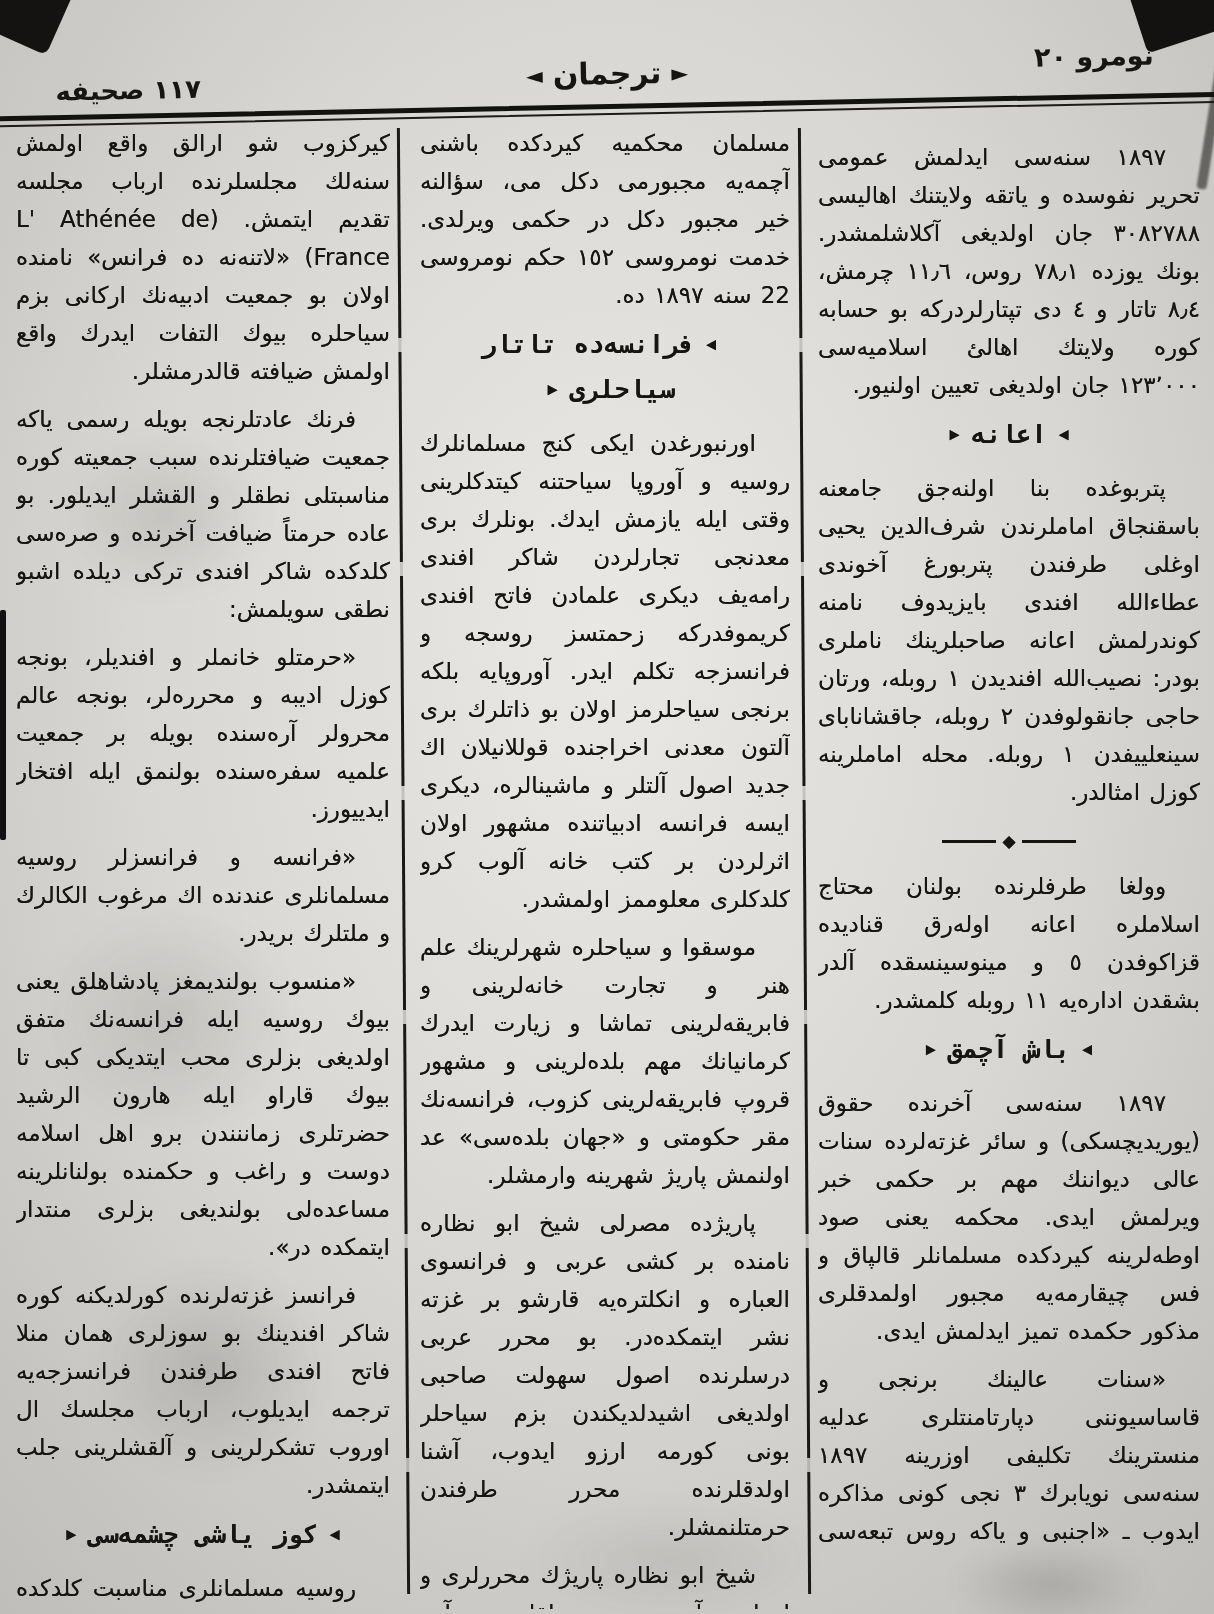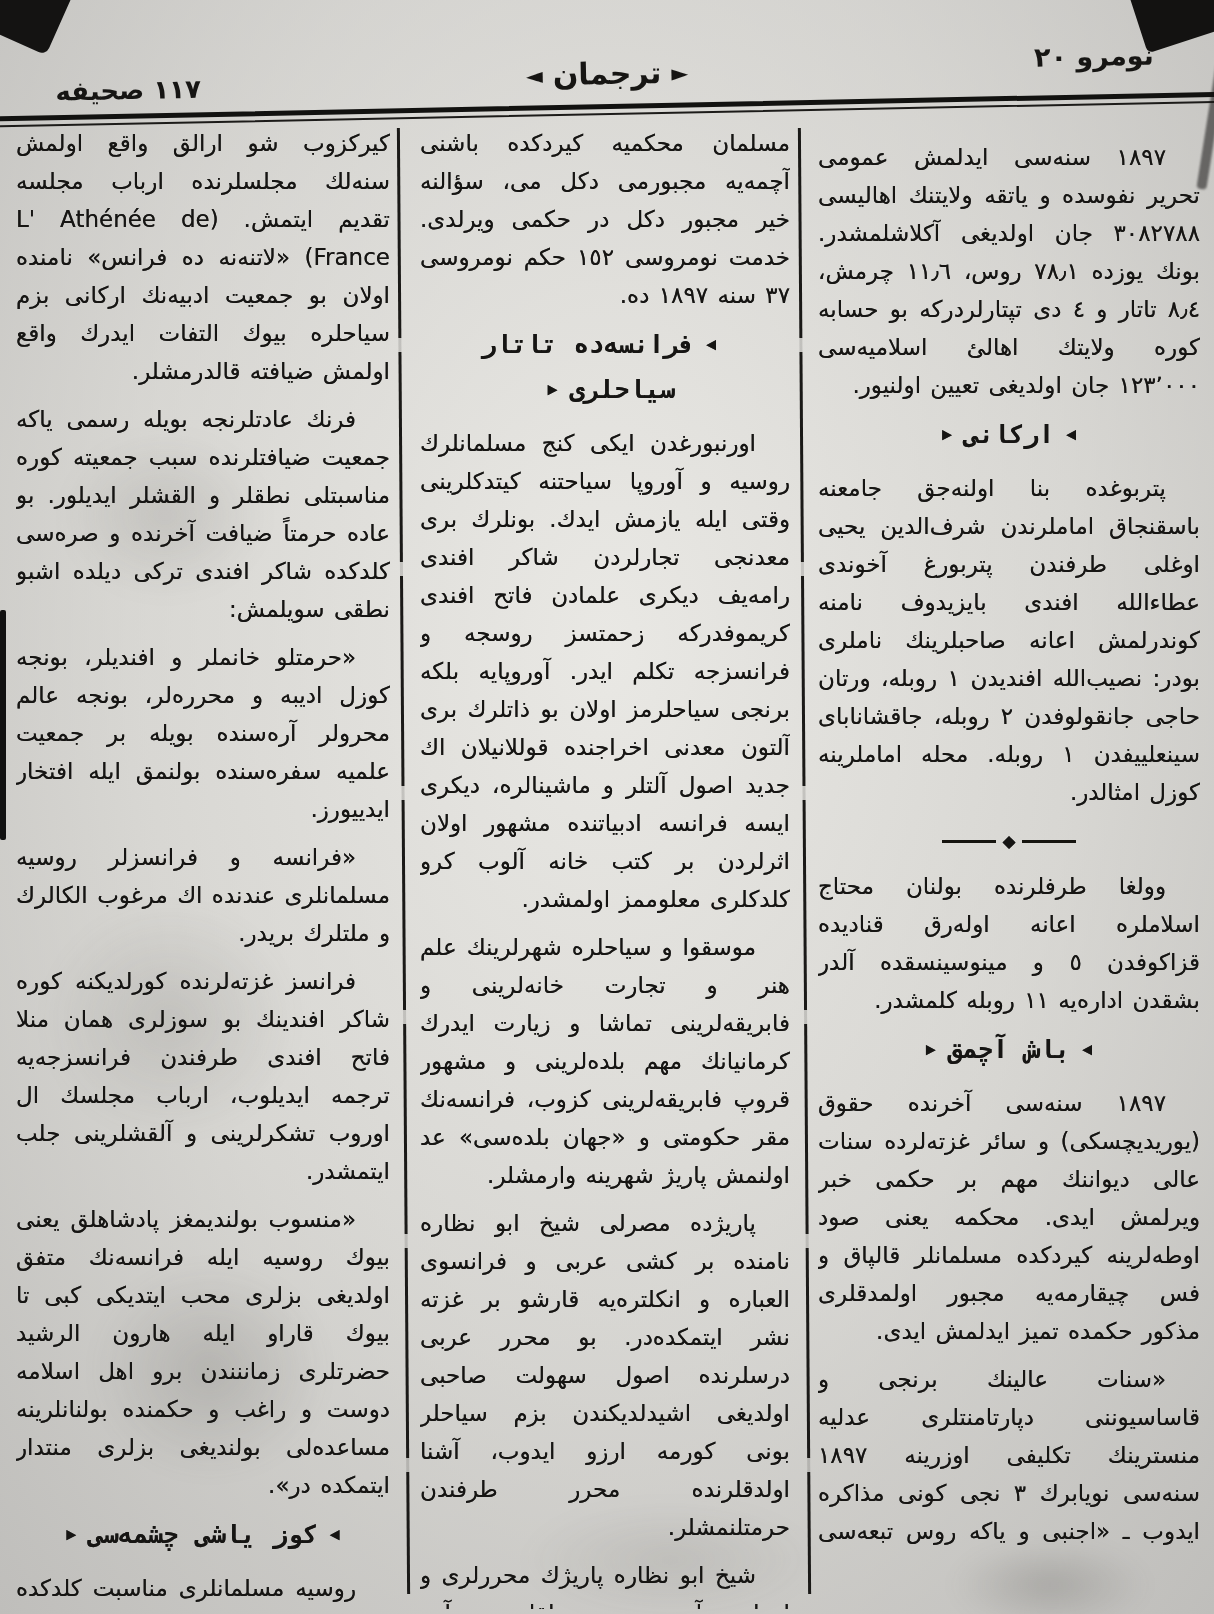--- a/index.html
+++ b/index.html
@@ -113,53 +113,53 @@
     <div class="r1"></div>
     <div class="r2"></div>
   </div>
 
   <div class="vrule v1"></div>
   <div class="vrule v2"></div>
 
   <section class="col col-right">
     <p>١٨٩٧ سنه‌سى ايدلمش عمومى تحرير نفوسده و ياتقه ولايتنك اهاليسى ٣٠٨٢٧٨٨ جان اولديغى آكلاشلمشدر. بونك يوزده ٧٨٫١ روس، ١١٫٦ چرمش، ٨٫٤ تاتار و ٤ دى تپتارلردركه بو حسابه كوره ولايتك اهالئ اسلاميه‌سى ١٢٣٬٠٠٠ جان اولديغى تعيين اولنيور.</p>
     <h2 class="head">
-      <span class="orn">◄</span><span>اركانى</span><span class="orn">►</span>
+      <span class="orn">◄</span><span>اعانه</span><span class="orn">►</span>
     </h2>
     <p>پتربوغده بنا اولنه‌جق جامعنه باسقنجاق اماملرندن شرف‌الدين يحيى اوغلى طرفندن پتربورغ آخوندى عطاءالله افندى بايزيدوف نامنه كوندرلمش اعانه صاحبلرينك ناملرى بودر: نصيب‌الله افنديدن ١ روبله، ورتان حاجى جانقولوفدن ٢ روبله، جاقشاناباى سينعلييفدن ١ روبله. محله اماملرينه كوزل امثالدر.</p>
     <div class="divider">
       <span class="dline"></span>
         <span class="gem">◆</span>
         <span class="dline"></span>
     </div>
     <p>وولغا طرفلرنده بولنان محتاج اسلاملره اعانه اوله‌رق قناديده قزاكوفدن ٥ و مينوسينسقده آلدر بشقدن اداره‌يه ١١ روبله كلمشدر.</p>
     <h2 class="head">
       <span class="orn">◄</span><span>باش آچمق</span><span class="orn">►</span>
     </h2>
     <p>١٨٩٧ سنه‌سى آخرنده حقوق (يوريديچسكى) و سائر غزته‌لرده سنات عالى ديواننك مهم بر حكمى خبر ويرلمش ايدى. محكمه يعنى صود اوطه‌لرينه كيردكده مسلمانلر قالپاق و فس چيقارمه‌يه مجبور اولمدقلرى مذكور حكمده تميز ايدلمش ايدى.</p>
     <p class="cont">«سنات عالينك برنجى و قاساسيوننى دپارتامنتلرى عدليه منسترينك تكليفى اوزرينه ١٨٩٧ سنه‌سى نويابرك ٣ نجى كونى مذاكره ايدوب ـ «اجنبى و ياكه روس تبعه‌سى</p>
   </section>
 
   <section class="col col-mid">
-    <p class="noindent">مسلمان محكميه كيردكده باشنى آچمه‌يه مجبورمى دكل مى، سؤالنه خير مجبور دكل در حكمى ويرلدى. خدمت نومروسى ١٥٢ حكم نومروسى ٣٧ سنه ١٨٩٧ ده.</p>
+    <p class="noindent">مسلمان محكميه كيردكده باشنى آچمه‌يه مجبورمى دكل مى، سؤالنه خير مجبور دكل در حكمى ويرلدى. خدمت نومروسى ١٥٢ حكم نومروسى 22 سنه ١٨٩٧ ده.</p>
     <h2 class="head">
       <span class="orn">◄</span><span>فرانسه‌ده تاتار سياحلرى</span><span class="orn">►</span>
     </h2>
     <p>اورنبورغدن ايكى كنج مسلمانلرك روسيه و آوروپا سياحتنه كيتدكلرينى وقتى ايله يازمش ايدك. بونلرك برى معدنجى تجارلردن شاكر افندى رامه‌يف ديكرى علمادن فاتح افندى كريموفدركه زحمتسز روسجه و فرانسزجه تكلم ايدر. آوروپايه بلكه برنجى سياحلرمز اولان بو ذاتلرك برى آلتون معدنى اخراجنده قوللانيلان اك جديد اصول آلتلر و ماشينالره، ديكرى ايسه فرانسه ادبياتنده مشهور اولان اثرلردن بر كتب خانه آلوب كرو كلدكلرى معلوممز اولمشدر.</p>
     <p>موسقوا و سياحلره شهرلرينك علم هنر و تجارت خانه‌لرينى و فابريقه‌لرينى تماشا و زيارت ايدرك كرمانيانك مهم بلده‌لرينى و مشهور قروپ فابريقه‌لرينى كزوب، فرانسه‌نك مقر حكومتى و «جهان بلده‌سى» عد اولنمش پاريژ شهرينه وارمشلر.</p>
     <p>پاريژده مصرلى شيخ ابو نظاره نامنده بر كشى عربى و فرانسوى العباره و انكلتره‌يه قارشو بر غزته نشر ايتمكده‌در. بو محرر عربى درسلرنده اصول سهولت صاحبى اولديغى اشيدلديكندن بزم سياحلر بونى كورمه ارزو ايدوب، آشنا اولدقلرنده محرر طرفندن حرمتلنمشلر.</p>
     <p class="cont">شيخ ابو نظاره پاريژك محررلرى و اديبلرى آره‌سنده دوستلقلى بر آدم اولديغندن، پاريژك شايان دقت جمله محللرينك تماشاسنه يول آچدقدن صكره شاكر و فاتح افنديلرى فرانسزلرك علوم و ادبيات جمعيتنه</p>
   </section>
 
   <section class="col col-left">
     <p class="noindent">كيركزوب شو ارالق واقع اولمش سنه‌لك مجلسلرنده ارباب مجلسه تقديم ايتمش. (L' Athénée de France) «لاتنه‌نه ده فرانس» نامنده اولان بو جمعيت ادبيه‌نك اركانى بزم سياحلره بيوك التفات ايدرك واقع اولمش ضيافته قالدرمشلر.</p>
     <p>فرنك عادتلرنجه بويله رسمى ياكه جمعيت ضيافتلرنده سبب جمعيته كوره مناسبتلى نطقلر و القشلر ايديلور. بو عاده حرمتاً ضيافت آخرنده و صره‌سى كلدكده شاكر افندى تركى ديلده اشبو نطقى سويلمش:</p>
     <p>«حرمتلو خانملر و افنديلر، بونجه كوزل اديبه و محرره‌لر، بونجه عالم محرولر آره‌سنده بويله بر جمعيت علميه سفره‌سنده بولنمق ايله افتخار ايدييورز.</p>
     <p>«فرانسه و فرانسزلر روسيه مسلمانلرى عندنده اك مرغوب الكالرك و ملتلرك بريدر.</p>
+    <p>«منسوب بولنديمغز پادشاهلق يعنى بيوك روسيه ايله فرانسه‌نك متفق اولديغى بزلرى محب ايتديكى كبى تا بيوك قاراو ايله هارون الرشيد حضرتلرى زماننندن برو اهل اسلامه دوست و راغب و حكمنده بولنانلرينه مساعده‌لى بولنديغى بزلرى منتدار ايتمكده در».</p>
     <p>فرانسز غزته‌لرنده كورلديكنه كوره شاكر افندينك بو سوزلرى همان منلا فاتح افندى طرفندن فرانسزجه‌يه ترجمه ايديلوب، ارباب مجلسك ال اوروب تشكرلرينى و آلقشلرينى جلب ايتمشدر.</p>
-    <p>«منسوب بولنديمغز پادشاهلق يعنى بيوك روسيه ايله فرانسه‌نك متفق اولديغى بزلرى محب ايتديكى كبى تا بيوك قاراو ايله هارون الرشيد حضرتلرى زماننندن برو اهل اسلامه دوست و راغب و حكمنده بولنانلرينه مساعده‌لى بولنديغى بزلرى منتدار ايتمكده در».</p>
     <h2 class="head">
       <span class="orn">◄</span><span>كوز ياشى چشمه‌سى</span><span class="orn">►</span>
     </h2>
     <p class="cont">روسيه مسلمانلرى مناسبت كلدكده حسيات و طنپرستيلرينى اظهار ايتدكلرينى ممنوناً كورييورز. شاعر پوشكينك يوز سنه‌لك</p>
   </section>
 
 </div>
 
 </body></html>

